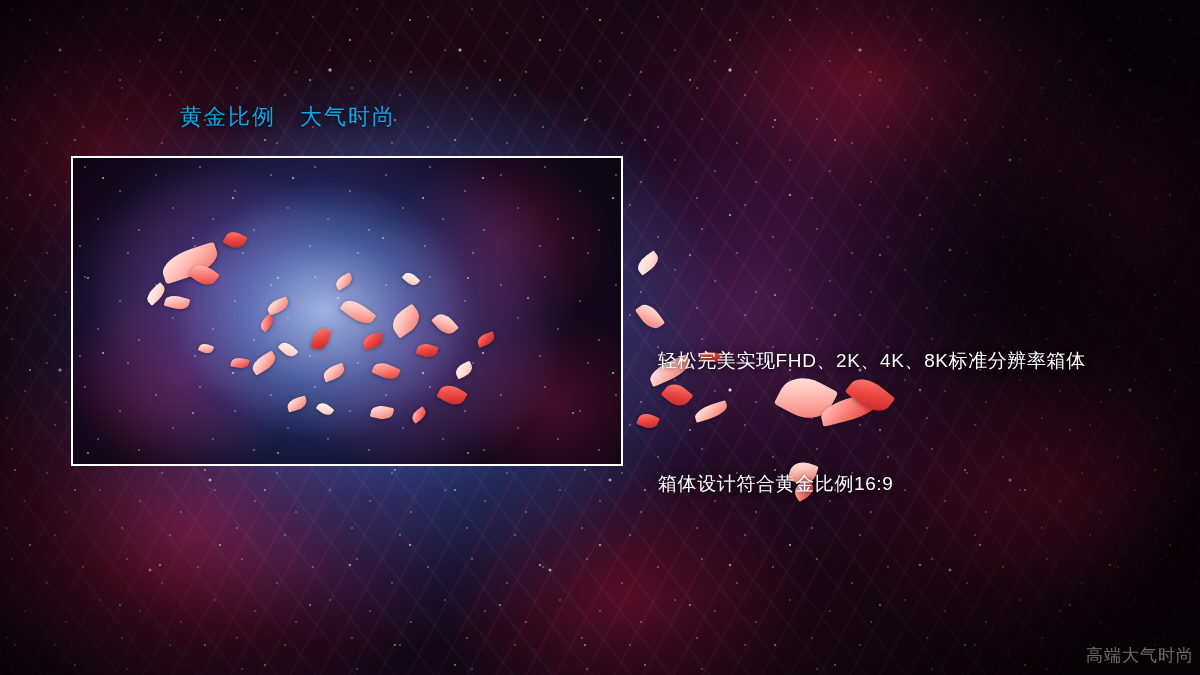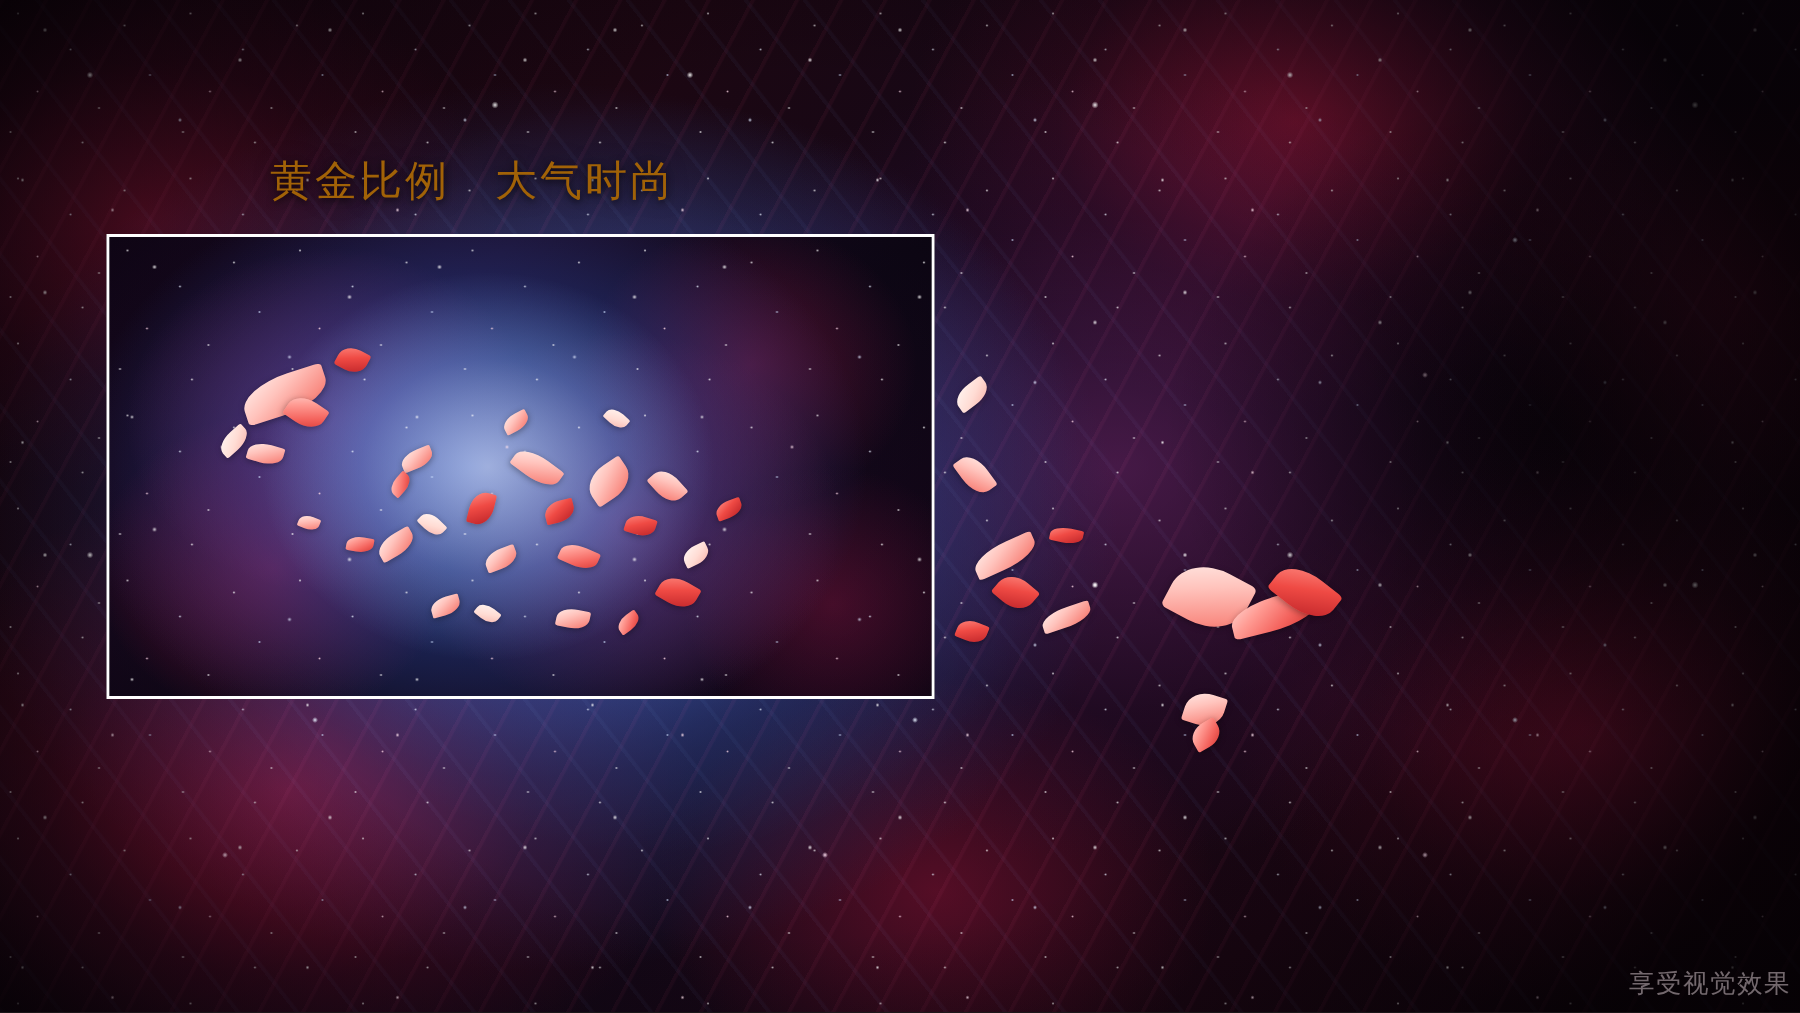--- a/index.html
+++ b/index.html
@@ -87,22 +87,22 @@
       radial-gradient(2px 2px at 150px 250px, #ffdff0, transparent);
     background-size: 400px 320px;
     opacity: .95;
   }
 
   
   .title {
     position: absolute;
     left: 180px;
     top: 102px;
-    color: #a16207;
-    font-size: 28px;
+    color: #0ea5e9;
+    font-size: 22px;
     letter-spacing: 2px;
     white-space: pre;
     text-shadow: 0 1px 5px rgba(0,0,0,.65), 0 0 14px rgba(0,0,0,.4);
   }
 
   
   .frame {
     position: absolute;
     left: 71px;
     top: 156px;
@@ -231,17 +231,19 @@
         <div class="petal light" style="left: 126px; top: 186px; width: 14px; height: 9px; transform: rotate(22deg);"></div>
         <div class="petal light" style="left: 262px; top: 118px; width: 18px; height: 11px; transform: rotate(-28deg);"></div>
         <div class="petal pale" style="left: 330px; top: 116px; width: 16px; height: 10px; transform: rotate(42deg);"></div>
         <div class="petal deep" style="left: 404px; top: 176px; width: 18px; height: 11px; transform: rotate(-20deg);"></div>
         <div class="petal light" style="left: 298px; top: 248px; width: 22px; height: 13px; transform: rotate(12deg);"></div>
         <div class="petal " style="left: 338px; top: 252px; width: 16px; height: 10px; transform: rotate(-36deg);"></div>
       </div>
   </div>
 
   <div class="body-text">
+    <span class="line">轻松完美实现FHD、2K、4K、8K标准分辨率箱体</span>
+    <span class="line">箱体设计符合黄金比例16:9</span>
   </div>
 
-  <div class="watermark">享受视觉效果</div>
+  <div class="watermark">高端大气时尚</div>
 
 </div>
 
 </body></html>

